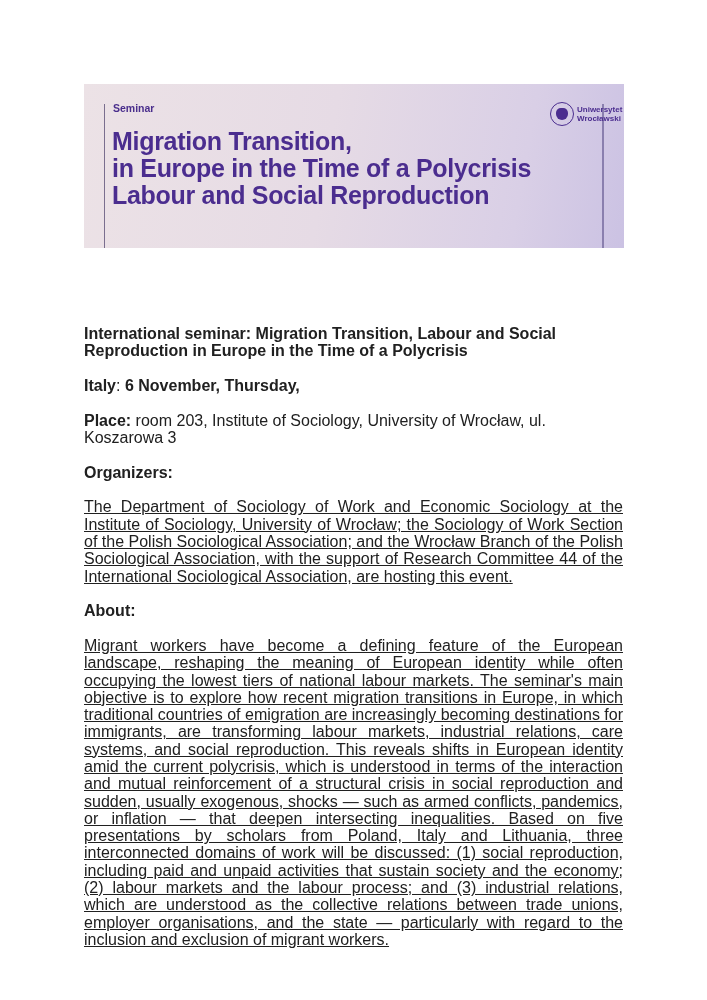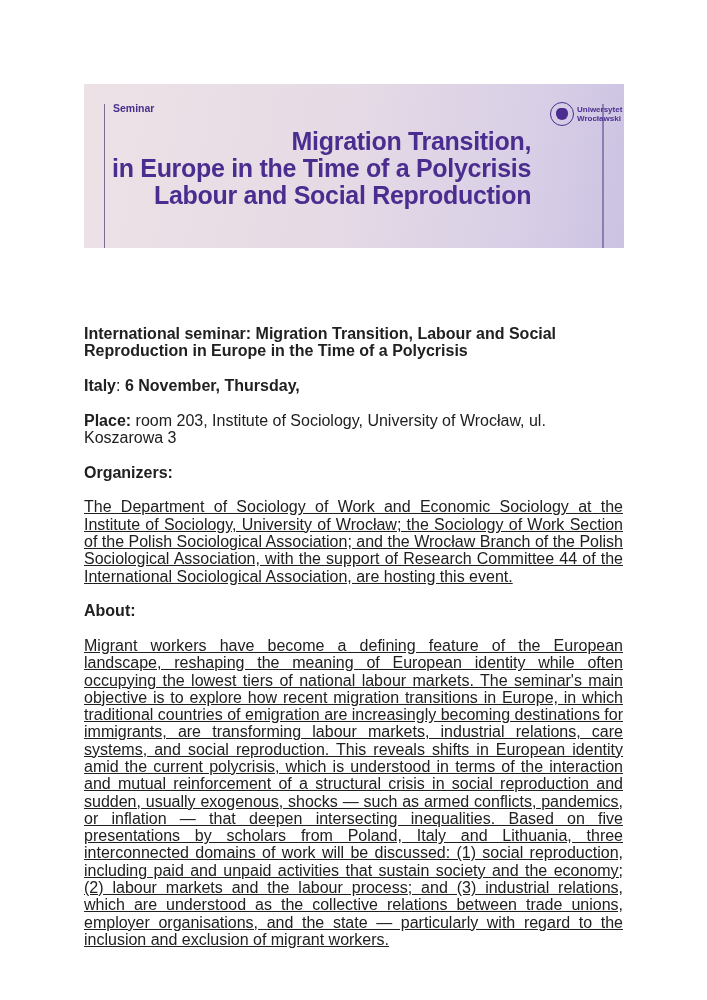--- a/index.html
+++ b/index.html
@@ -6,21 +6,21 @@
   body { width: 707px; height: 1000px; position: relative; overflow: hidden;
          font-family: "Liberation Sans", "DejaVu Sans", sans-serif; color: #1e1e1e; }
 
   .banner { position: absolute; left: 84px; top: 84px; width: 540px; height: 164px;
             background: linear-gradient(100deg, #ece2e6 0%, #e6dbe5 45%, #d9cfe6 80%, #cbc2e3 100%);
             overflow: hidden; }
   .vline-left { position: absolute; left: 20px; top: 20px; width: 1px; height: 168px; background: #7a6e8e; }
   .vline-right { position: absolute; left: 518px; top: 20px; width: 2px; height: 168px; background: #8a7fae; }
   .seminar { position: absolute; left: 29px; top: 18px; font-size: 10.5px; font-weight: bold; color: #4a2e8c; }
   .title { position: absolute; left: 28px; top: 44px; font-size: 25px; line-height: 27px; font-weight: bold;
-           color: #4b2d8f; letter-spacing: -0.3px; text-align: right; }
+           color: #4b2d8f; letter-spacing: -0.3px; }
   .title div { white-space: nowrap; }
 
   .uw-logo { position: absolute; left: 434px; top: 18px; display: flex; align-items: center; gap: 3px; margin-left: 32px; }
   .uw-emblem { width: 24px; height: 24px; border-radius: 50%; border: 1.5px solid #4b2d8f; box-sizing: border-box;
                display: flex; align-items: center; justify-content: center; }
   .uw-emblem span { width: 12px; height: 12px; background: #4b2d8f; border-radius: 40% 40% 50% 50%; display: block; }
   .uw-text { font-size: 8px; line-height: 9px; color: #4b2d8f; font-weight: bold; }
 
   .logos { position: absolute; left: 29px; top: 166px; display: flex; align-items: center; gap: 10px; }
   .logo-arqus { display: flex; flex-direction: column; align-items: flex-start; }

